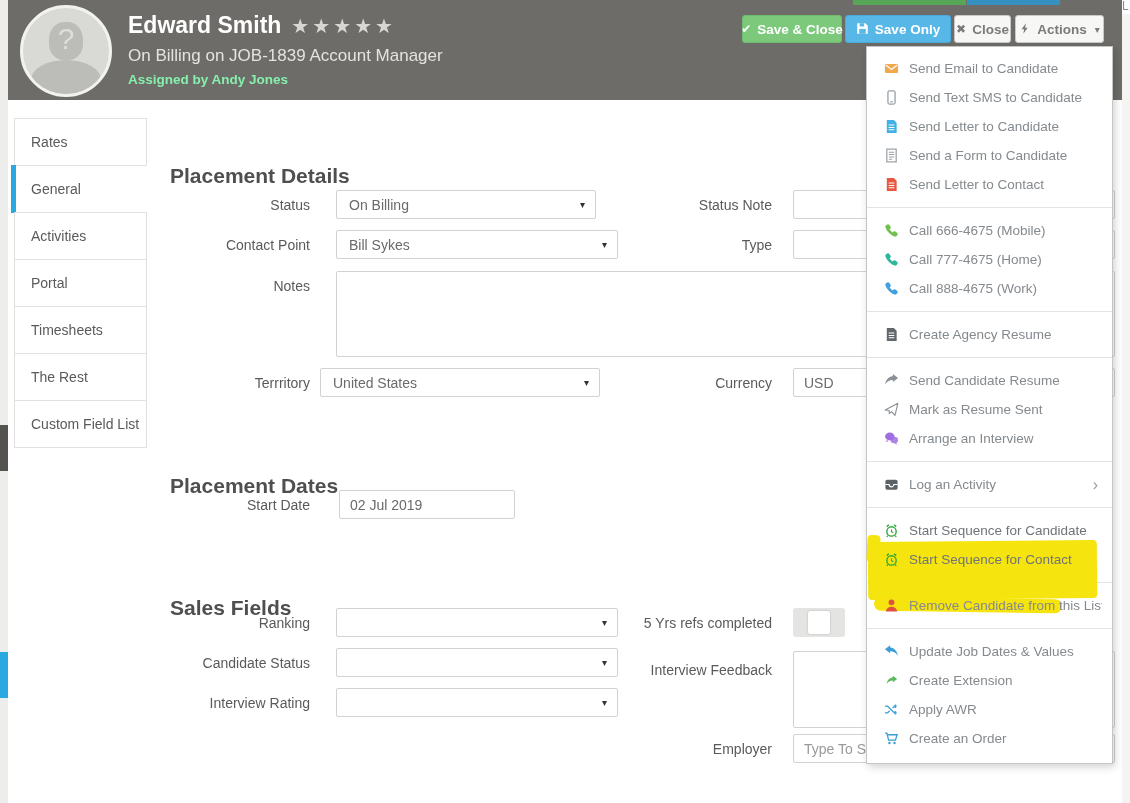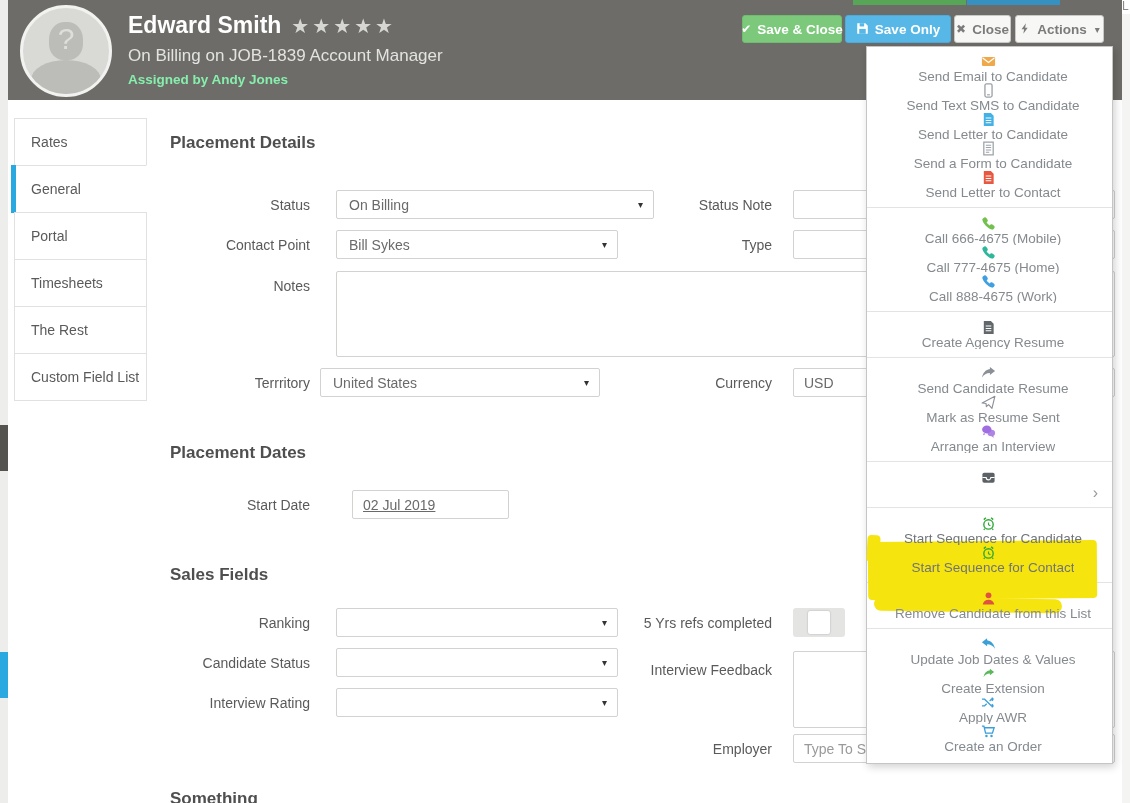--- a/index.html
+++ b/index.html
@@ -29,21 +29,21 @@
     display:flex;align-items:center;padding-left:16px;
     font-size:14px;color:#5a5a5a;cursor:pointer;
   }
   .tab:first-child{margin-top:0;}
   .tab.active{border-right-color:#fff;}
   .tab.active::before{
     content:"";position:absolute;left:-4px;top:-1px;bottom:-1px;width:5px;background:#2aa9e0;
   }
 
   
-  .sect{position:absolute;font-size:17px;font-weight:700;color:#4f4f4f;white-space:nowrap;}
+  .sect{position:absolute;font-size:21px;font-weight:700;color:#4f4f4f;white-space:nowrap;margin-top:31px;}
   .llabel,.rlabel{position:absolute;font-size:14px;color:#5a5a5a;text-align:right;white-space:nowrap;}
   .llabel{left:142px;width:160px;}
   .rlabel{left:594px;width:170px;}
   .select{
     position:absolute;box-sizing:border-box;height:29px;background:#fff;
     border:1px solid #d2d2d1;border-radius:2px;display:flex;align-items:center;
     padding:0 10px 0 12px;cursor:pointer;
   }
   .sel-text{flex:1;font-size:14px;color:#6a6a6a;white-space:nowrap;overflow:hidden;}
   .caret{font-size:10px;color:#333;margin-left:6px;}
@@ -91,21 +91,21 @@
   .minibar.blue{left:959px;width:93px;background:#3690c0;}
 
   
   .menu{
     left:866px;top:46px;width:247px;box-sizing:border-box;background:#fff;
     border:1px solid #c5c5c4;box-shadow:2px 3px 8px rgba(0,0,0,.18);
     padding:7px 0 10px;z-index:3;
   }
   .mi{
     position:relative;height:29px;display:flex;align-items:center;
-    padding:0 10px 0 17px;cursor:pointer;z-index:1;flex-direction:column;
+    padding:0 10px 0 17px;cursor:pointer;z-index:1;
   }
   .mic{width:16px;height:15px;margin-right:9px;flex:0 0 auto;display:flex;align-items:center;}
   .mlb{font-size:13.5px;color:#858a8e;white-space:nowrap;overflow:hidden;}
   .mi.hl .mlb{color:#6f7478;}
   .chev{margin-left:auto;color:#9a9a9a;font-size:16px;line-height:1;padding-right:4px;}
   .mdv{border-top:1px solid #e3e3e2;margin:8px 0;}
   .blob{position:absolute;z-index:0;border-radius:4px;}
   .blob-main{left:1px;top:494px;width:229px;height:58px;transform:rotate(-0.5deg);}
   .blob-dab{left:0px;top:488px;width:13px;height:27px;transform:rotate(3deg);}
   .blob-smear{left:7px;top:551px;width:188px;height:14px;transform:rotate(0.8deg);border-radius:7px;}
@@ -122,37 +122,40 @@
 <div class="abs content">
 
   <div id="sidebar">
       <div class="tab">
         <span>Rates</span>
       </div>
       <div class="tab active">
         <span>General</span>
       </div>
       <div class="tab">
+        <span>Activities</span>
+      </div>
+      <div class="tab">
         <span>Portal</span>
       </div>
       <div class="tab">
         <span>Timesheets</span>
       </div>
       <div class="tab">
         <span>The Rest</span>
       </div>
       <div class="tab">
         <span>Custom Field List</span>
       </div>
     </div>
 
   <div class="sect" style="left:162px;top:33px">Placement Details</div>
 
   <div class="llabel" style="top:97px">Status</div>
-  <div class="select" style="left:328px;top:90px;width:318px">
+  <div class="select" style="left:328px;top:90px;width:260px">
     <span class="sel-text">On Billing</span>
     <span class="caret">▾</span>
   </div>
   <div class="rlabel" style="top:97px">Status Note</div>
   <input class="input" style="left: 785px; top: 90px; width: 322px;" value="">
 
   <div class="llabel" style="top:137px">Contact Point</div>
   <div class="select" style="left:328px;top:130px;width:282px">
     <span class="sel-text">Bill Sykes</span>
     <span class="caret">▾</span>
@@ -166,21 +169,21 @@
   <div class="llabel" style="top:275px">Terrritory</div>
   <div class="select" style="left:312px;top:268px;width:280px">
     <span class="sel-text">United States</span>
     <span class="caret">▾</span>
   </div>
   <div class="rlabel" style="top:275px">Currency</div>
   <input class="input" style="left: 785px; top: 268px; width: 322px;" value="USD">
 
   <div class="sect" style="left:162px;top:343px">Placement Dates</div>
   <div class="llabel" style="top:397px">Start Date</div>
-  <input class="input" style="left: 344px; top: 390px; width: 157px; text-decoration: underline;" value="02 Jul 2019">
+  <input class="input" style="left: 331px; top: 390px; width: 176px;" value="02 Jul 2019">
 
   <div class="sect" style="left:162px;top:465px">Sales Fields</div>
 
   <div class="llabel" style="top:515px">Ranking</div>
   <div class="select" style="left:328px;top:508px;width:282px">
     <span class="sel-text"></span>
     <span class="caret">▾</span>
   </div>
   <div class="rlabel" style="top:515px">5 Yrs refs completed</div>
   <div class="toggle">

